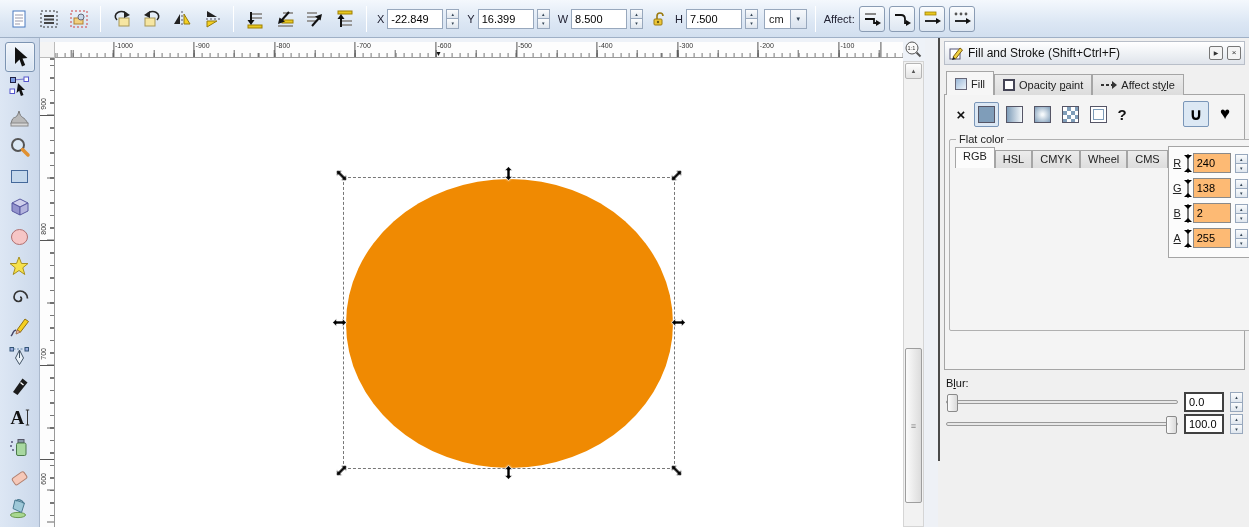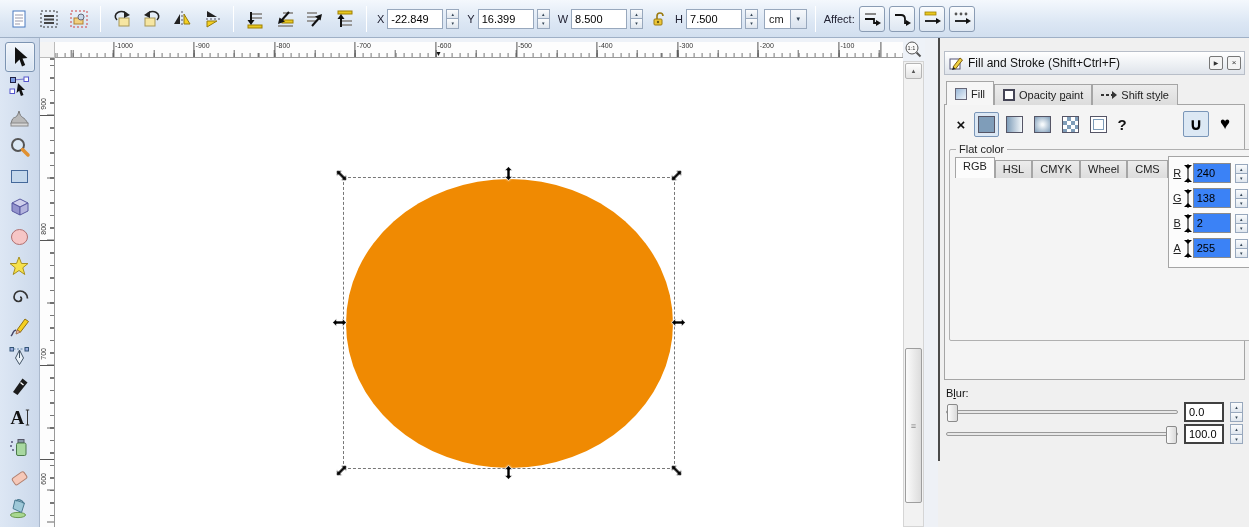--- a/index.html
+++ b/index.html
@@ -62,21 +62,21 @@
 
   #zoom-corner{position:absolute;left:863px;top:1px;width:21px;height:21px;display:flex;align-items:center;justify-content:center;}
   #v-scrollbar{position:absolute;left:863px;top:23px;width:21px;height:466px;background:#f2f2f2;border:1px solid #d5d5d5;}
   .sb-arrow{position:absolute;left:1px;top:1px;width:17px;height:16px;background:linear-gradient(#fefefe,#e4e4e4);border:1px solid #b5b5b5;border-radius:2px;font-size:6px;color:#555;display:flex;align-items:center;justify-content:center;}
   .sb-thumb{position:absolute;left:1px;top:286px;width:17px;height:155px;background:linear-gradient(90deg,#fbfbfb,#dcdcdc);border:1px solid #9e9e9e;border-radius:2px;display:flex;align-items:center;justify-content:center;color:#888;font-size:9px;}
 
   
   #splitter{position:absolute;left:925px;top:38px;width:13px;height:489px;background:#eef1f6;}
 
   
-  #panel{position:absolute;left:938px;top:38px;width:311px;height:423px;background:#f0f0f0;border-left:2px solid #4a4a4a;padding:13px 4px 0 4px;}
+  #panel{position:absolute;left:938px;top:38px;width:311px;height:423px;background:#f0f0f0;border-left:2px solid #4a4a4a;padding:3px 4px 0 4px;}
   #panel-titlebar{height:24px;background:linear-gradient(#ffffff,#dfe4eb);border:1px solid #b8bec8;display:flex;align-items:center;padding:0 3px;gap:4px;}
   #panel-title{flex:1;font-size:12px;color:#111;white-space:nowrap;overflow:hidden;}
   .win-btn{width:14px;height:14px;border:1px solid #777;background:#f4f4f4;color:#333;font-size:8px;line-height:12px;text-align:center;border-radius:2px;}
   #panel-tabs{display:flex;align-items:flex-end;height:24px;margin-top:6px;padding-left:2px;}
   .ptab{display:flex;align-items:center;gap:4px;padding:3px 8px;border:1px solid #a5a5a5;border-bottom:none;background:linear-gradient(#ececec,#dcdcdc);height:21px;color:#222;}
   .ptab.active{background:#f6f6f6;height:24px;position:relative;z-index:2;}
   .swatch-fill{width:12px;height:12px;border:1px solid #667;background:linear-gradient(135deg,#9ab8d8,#eef4fa);}
   .swatch-stroke{width:12px;height:12px;border:2px solid #445;background:#fff;}
   #panel-frame{border:1px solid #a5a5a5;background:#f4f4f4;margin-top:-1px;padding:4px;height:276px;display:flex;flex-direction:column;}
   #fill-type-row{display:flex;align-items:center;gap:3px;height:30px;padding:0 2px;}
@@ -100,21 +100,21 @@
   #mode-tabs{display:flex;align-items:flex-end;height:21px;padding-left:1px;}
   .mtab{padding:2px 7px;border:1px solid #a5a5a5;border-bottom:none;background:linear-gradient(#ececec,#dddddd);height:18px;color:#222;}
   .mtab.active{background:#fcfcfc;height:21px;}
   #slider-panel{flex:1;background:#fcfcfc;border:1px solid #a5a5a5;margin-top:-1px;padding:6px 5px 4px 3px;display:flex;flex-direction:column;gap:5px;}
   .srow{display:flex;align-items:center;gap:4px;height:20px;}
   .srow .slab{width:11px;text-align:center;text-decoration:underline;color:#222;}
   .sbar{flex:1;height:19px;border:1px solid #777;position:relative;background-size:100% 100%;}
   .marker{position:absolute;top:0;bottom:0;width:10px;}
   .marker::before{content:"";position:absolute;left:1px;top:0;border-left:4px solid transparent;border-right:4px solid transparent;border-top:4px solid #000;}
   .marker::after{content:"";position:absolute;left:1px;bottom:0;border-left:4px solid transparent;border-right:4px solid transparent;border-bottom:4px solid #000;}
-  .sval{width:38px;height:20px;border:1px solid #8a8a8a;background:#3b82f6;font:11px "Liberation Sans",sans-serif;padding:0 3px;}
+  .sval{width:38px;height:20px;border:1px solid #8a8a8a;background:#fdba74;font:11px "Liberation Sans",sans-serif;padding:0 3px;}
   #rgba-row{display:flex;align-items:center;gap:5px;height:26px;margin-top:4px;padding:0 2px;}
   #rgba-row .grow{flex:1;}
   .rgba-input{width:64px;height:20px;border:1px solid #8a8a8a;background:#fff;font:11px "Liberation Sans",sans-serif;padding:0 3px;}
   .gamut-icon{width:13px;height:13px;border-radius:50%;border:1px solid #7a2020;background:repeating-linear-gradient(45deg,#c24444 0 2px,#7c2d2d 2px 4px);}
   .u{text-decoration:underline;}
 
   .sec-label{margin:7px 2px 2px 2px;color:#111;}
   .slider-row{display:flex;align-items:center;gap:6px;height:22px;padding:0 2px;}
   .track{flex:1;height:4px;border:1px solid #9a9a9a;border-radius:2px;background:#e8e8e8;position:relative;}
   .thumb{position:absolute;top:-7px;width:11px;height:18px;border:1px solid #8a8a8a;border-radius:2px;background:linear-gradient(90deg,#fcfcfc,#dadada);}
@@ -507,21 +507,21 @@
     </div>
     <div class="ptab">
       <span class="swatch-stroke"></span>
       <span><span>Opacity </span><span class="u">p</span><span>aint</span></span>
     </div>
     <div class="ptab">
       <svg width="16" height="10" viewBox="0 0 16 10">
           <line x1="0" y1="5" x2="11" y2="5" stroke="#333" stroke-width="2" stroke-dasharray="3,2"></line>
           <polygon points="11,1 16,5 11,9" fill="#333"></polygon>
         </svg>
-      <span><span>Shift st</span><span class="u">y</span><span>le</span></span>
+      <span><span>Affect st</span><span class="u">y</span><span>le</span></span>
     </div>
   </div>
 
   <div id="panel-frame">
     <div id="fill-type-row">
       <span class="ft-x">×</span>
       <div class="ft-btn sel">
           <span class="ft-sq ft-flat"></span>
         </div>
       <div class="ft-btn">

